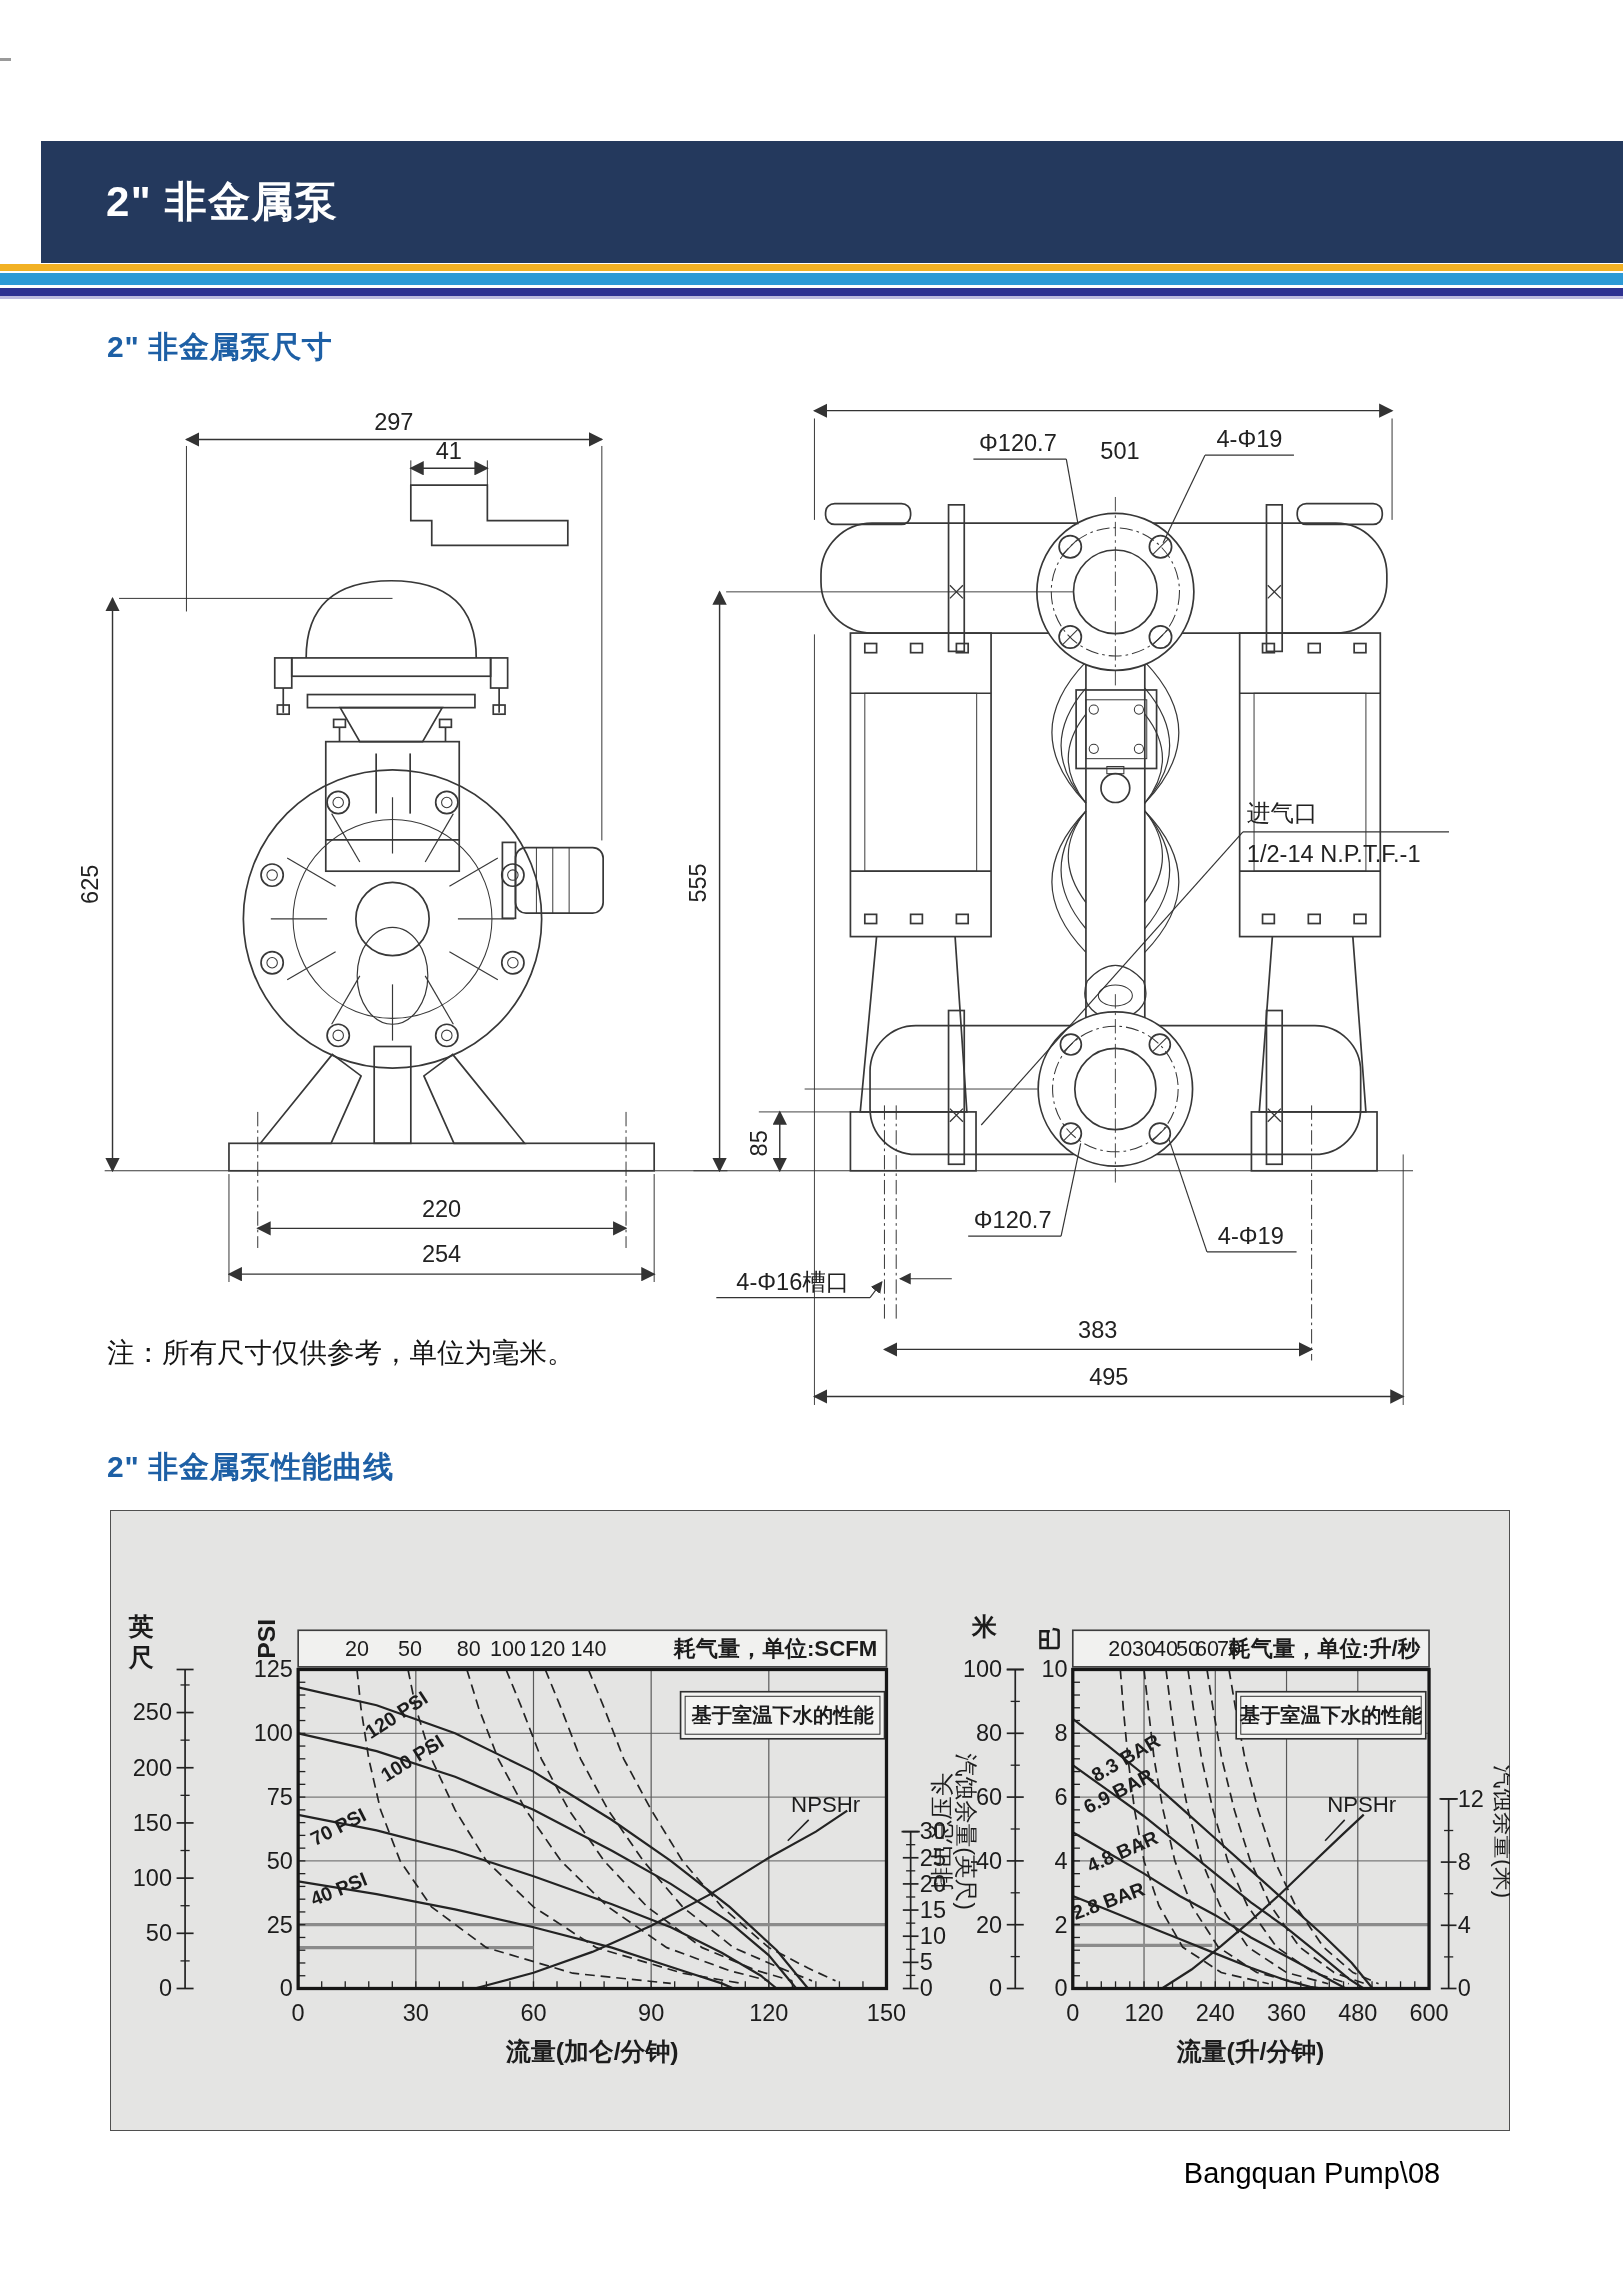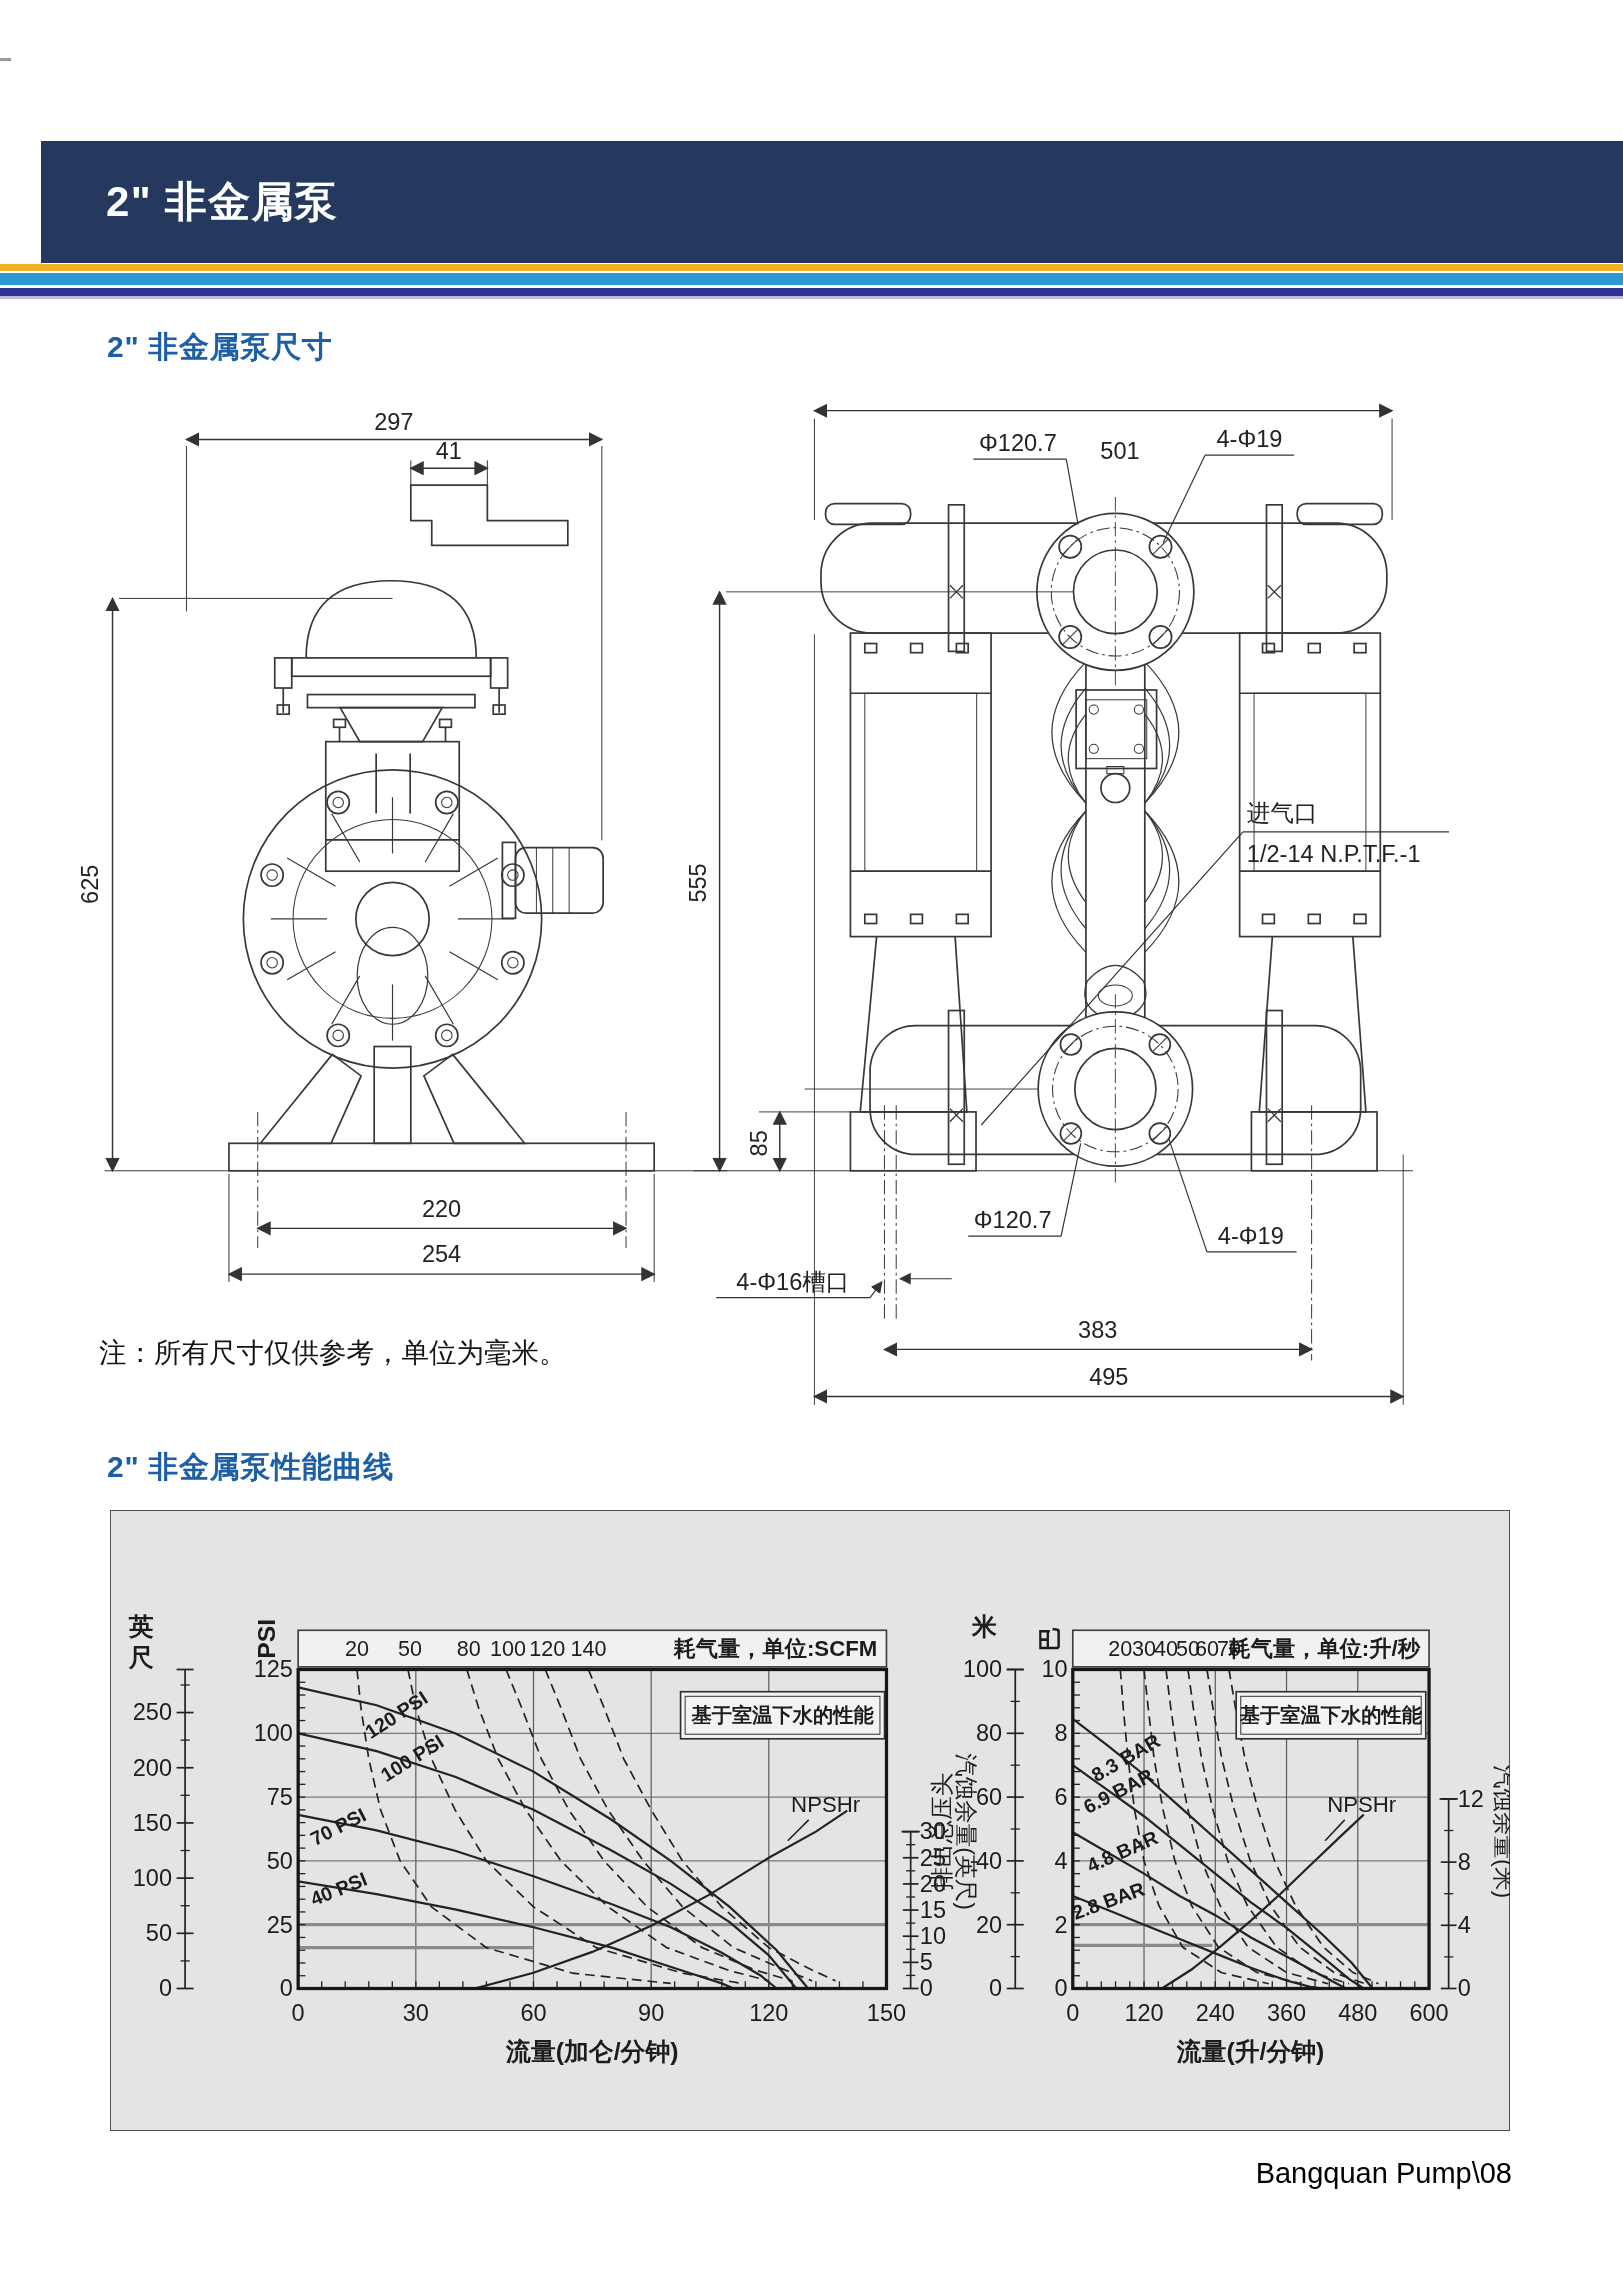--- a/index.html
+++ b/index.html
@@ -12,23 +12,23 @@
   #header-bar{left:41px;top:141px;width:1582px;height:122px;background:#24395d;display:flex;align-items:center;}
   #header-title{margin-left:65px;color:#ffffff;font-size:42px;font-weight:bold;letter-spacing:1.3px;}
   .stripe{left:0;width:1623px;}
   #stripe-gold{top:264px;height:7.2px;background:#f2b124;}
   #stripe-sky{top:273px;height:12.4px;background:#2d9ad6;}
   #stripe-indigo{top:288px;height:7.9px;background:#2e3191;}
   #stripe-lavender{top:296px;height:2.6px;background:#bdbade;}
   .section-title{left:107px;font-size:30px;font-weight:bold;color:#1d5fa5;letter-spacing:0.7px;}
   #dimensions-title{top:327px;}
   #curves-title{top:1447px;}
-  #note-text{left:99px;top:1335px;font-size:27.5px;color:#141414;}
+  #note-text{left:107px;top:1335px;font-size:27.5px;color:#141414;}
   #chart-panel{left:110px;top:1510px;width:1400px;height:621px;background:#e4e4e3;border:1.3px solid #4f4f4f;box-sizing:border-box;}
-  #footer-text{left:1112px;top:2157px;width:400px;text-align:right;font-size:29px;color:#000;}
+  #footer-text{left:1112px;top:2157px;width:400px;text-align:center;font-size:29px;color:#000;}
   svg{display:block;}
   svg text{font-family:"Liberation Sans","DejaVu Sans",sans-serif;}
 </style>
 </head>
 <body>
 
 <div class="abs" id="page-artifact"></div>
 
 <div class="abs" id="header-bar">
   <span id="header-title">2" 非金属泵</span>

